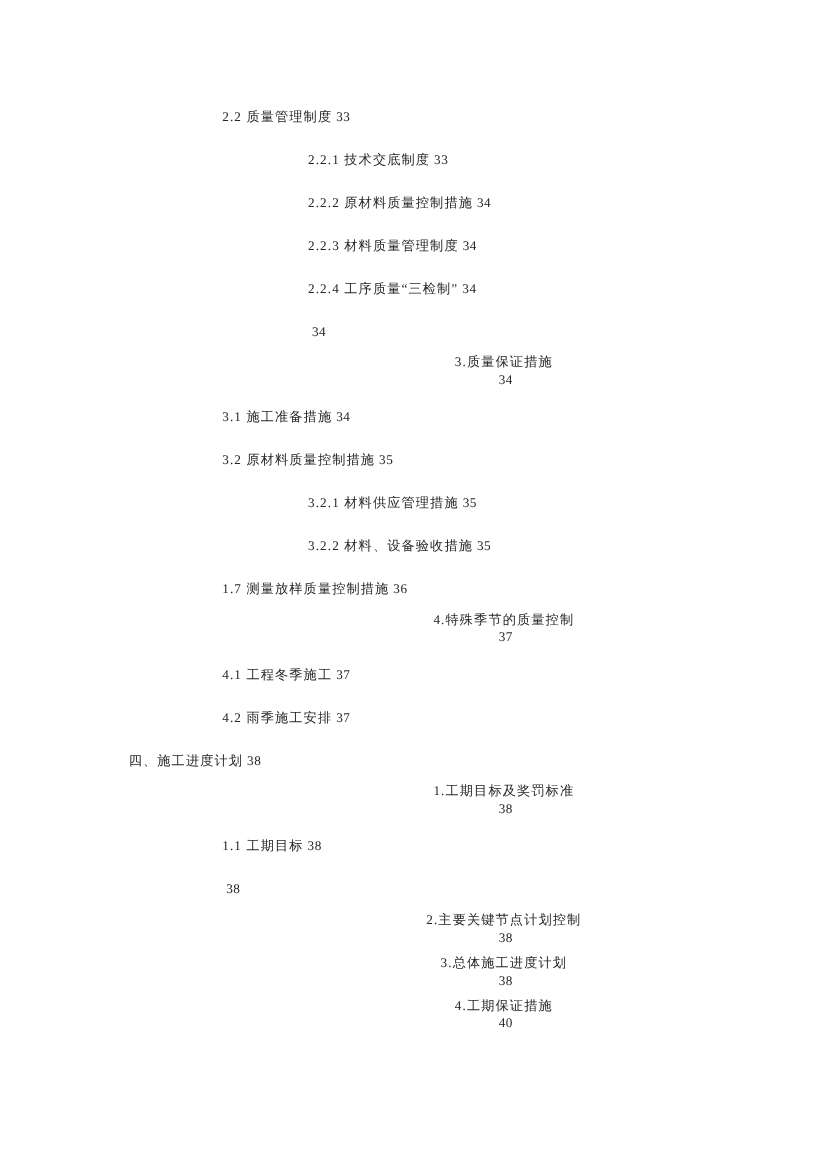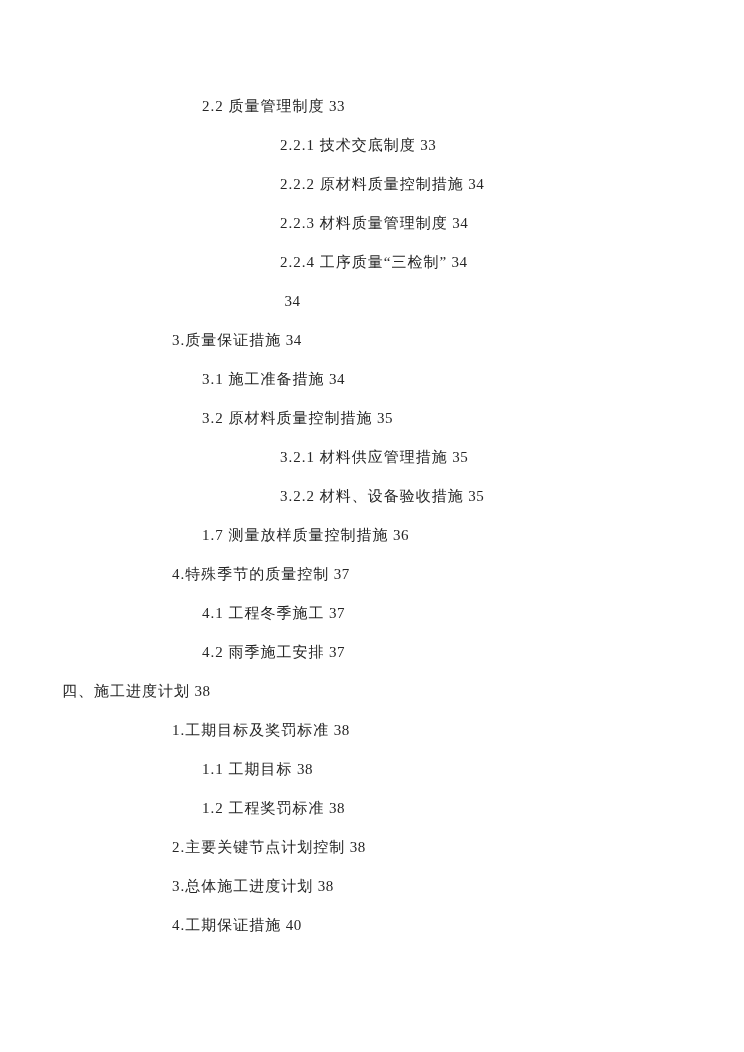--- a/index.html
+++ b/index.html
@@ -15,31 +15,31 @@
     overflow: hidden;
     font-family: "Liberation Serif", "DejaVu Serif", serif;
   }
   .toc {
     padding-top: 87px;
   }
   .toc-line {
     height: 39px;
     display: flex;
     align-items: center;
-    font-size: 15px;
+    font-size: 12px;
     letter-spacing: 1px;
     color: #262626;
     white-space: nowrap;
   }
   .toc-line .page-num {
     margin-left: 0.30em;
     letter-spacing: 0.5px;
   }
-  .lv0 { padding-left: 62px; font-family: Liberation Serif, serif; }
-  .lv1 { padding-left: 172px; }
+  .lv0 { padding-left: 117px; font-family: Liberation Serif, serif; }
+  .lv1 { padding-left: 172px; flex-direction: column; }
   .lv2 { padding-left: 202px; }
   .lv3 { padding-left: 232px; margin-left: 48px; }
 </style>
 </head>
 <body>
 
 <div class="page">
   <div class="toc">
 
     <div class="toc-line lv2">
@@ -125,21 +125,20 @@
       <span>1.工期目标及奖罚标准</span>
       <span class="page-num">38</span>
     </div>
 
     <div class="toc-line lv2">
       <span>1.1 工期目标</span>
       <span class="page-num">38</span>
     </div>
 
     <div class="toc-line lv2">
-      <span>1.2 工程奖罚标准</span>
       <span class="page-num">38</span>
     </div>
 
     <div class="toc-line lv1">
       <span>2.主要关键节点计划控制</span>
       <span class="page-num">38</span>
     </div>
 
     <div class="toc-line lv1">
       <span>3.总体施工进度计划</span>

